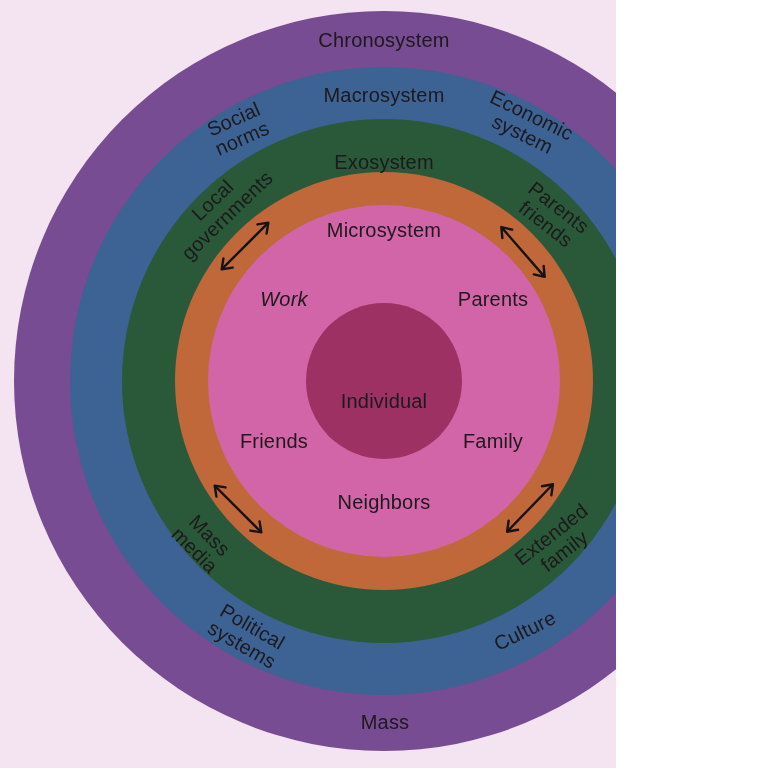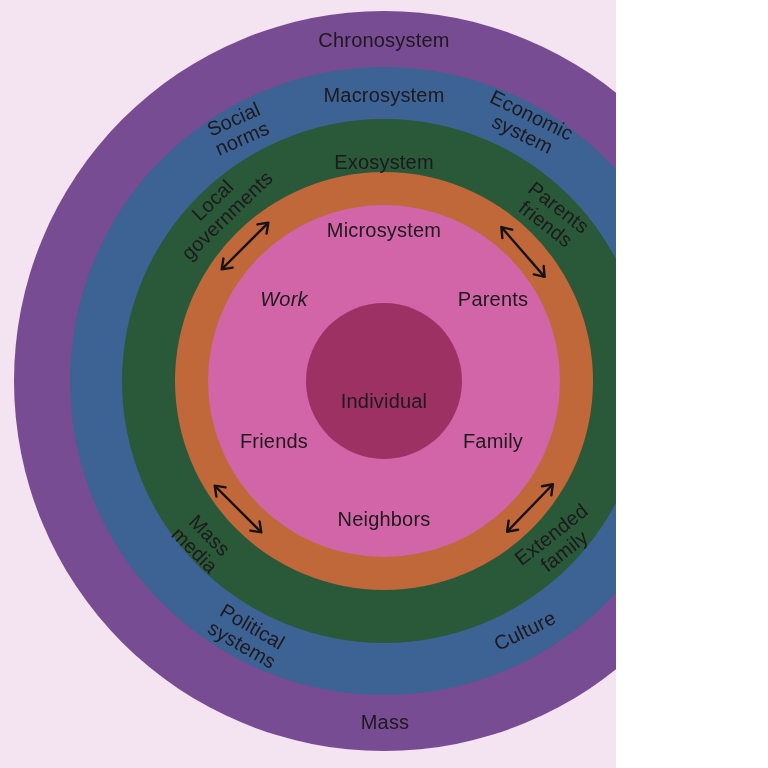--- a/index.html
+++ b/index.html
@@ -86,21 +86,21 @@
   <div class="lbl" style="left:384px; top:40px;">Chronosystem</div>
   <div class="lbl" style="left:384px; top:95px;text-align:right;">Macrosystem</div>
   <div class="lbl" style="left:384px; top:162px;">Exosystem</div>
   <div class="lbl" style="left:384px; top:230px;">Microsystem</div>
   <div class="lbl" style="left:384px; top:401px;">Individual</div>
 
   <div class="lbl" style="left:284px; top:299px;font-style:italic;">Work</div>
   <div class="lbl" style="left:493px; top:299px;">Parents</div>
   <div class="lbl" style="left:274px; top:441px;">Friends</div>
   <div class="lbl" style="left:493px; top:441px;">Family</div>
-  <div class="lbl" style="left:384px; top:502px;margin-top:17px;">Neighbors</div>
+  <div class="lbl" style="left:384px; top:502px;">Neighbors</div>
 
   <div class="lbl" style="left:220px; top:208px; --rot:-44deg;">Local
 governments</div>
   <div class="lbl" style="left:552px; top:216px; --rot:38deg;">Parents
 friends</div>
   <div class="lbl" style="left:202px; top:543px; --rot:45deg;">Mass
 media</div>
   <div class="lbl" style="left:558px; top:543px; --rot:-38deg;">Extended
 family</div>
 

